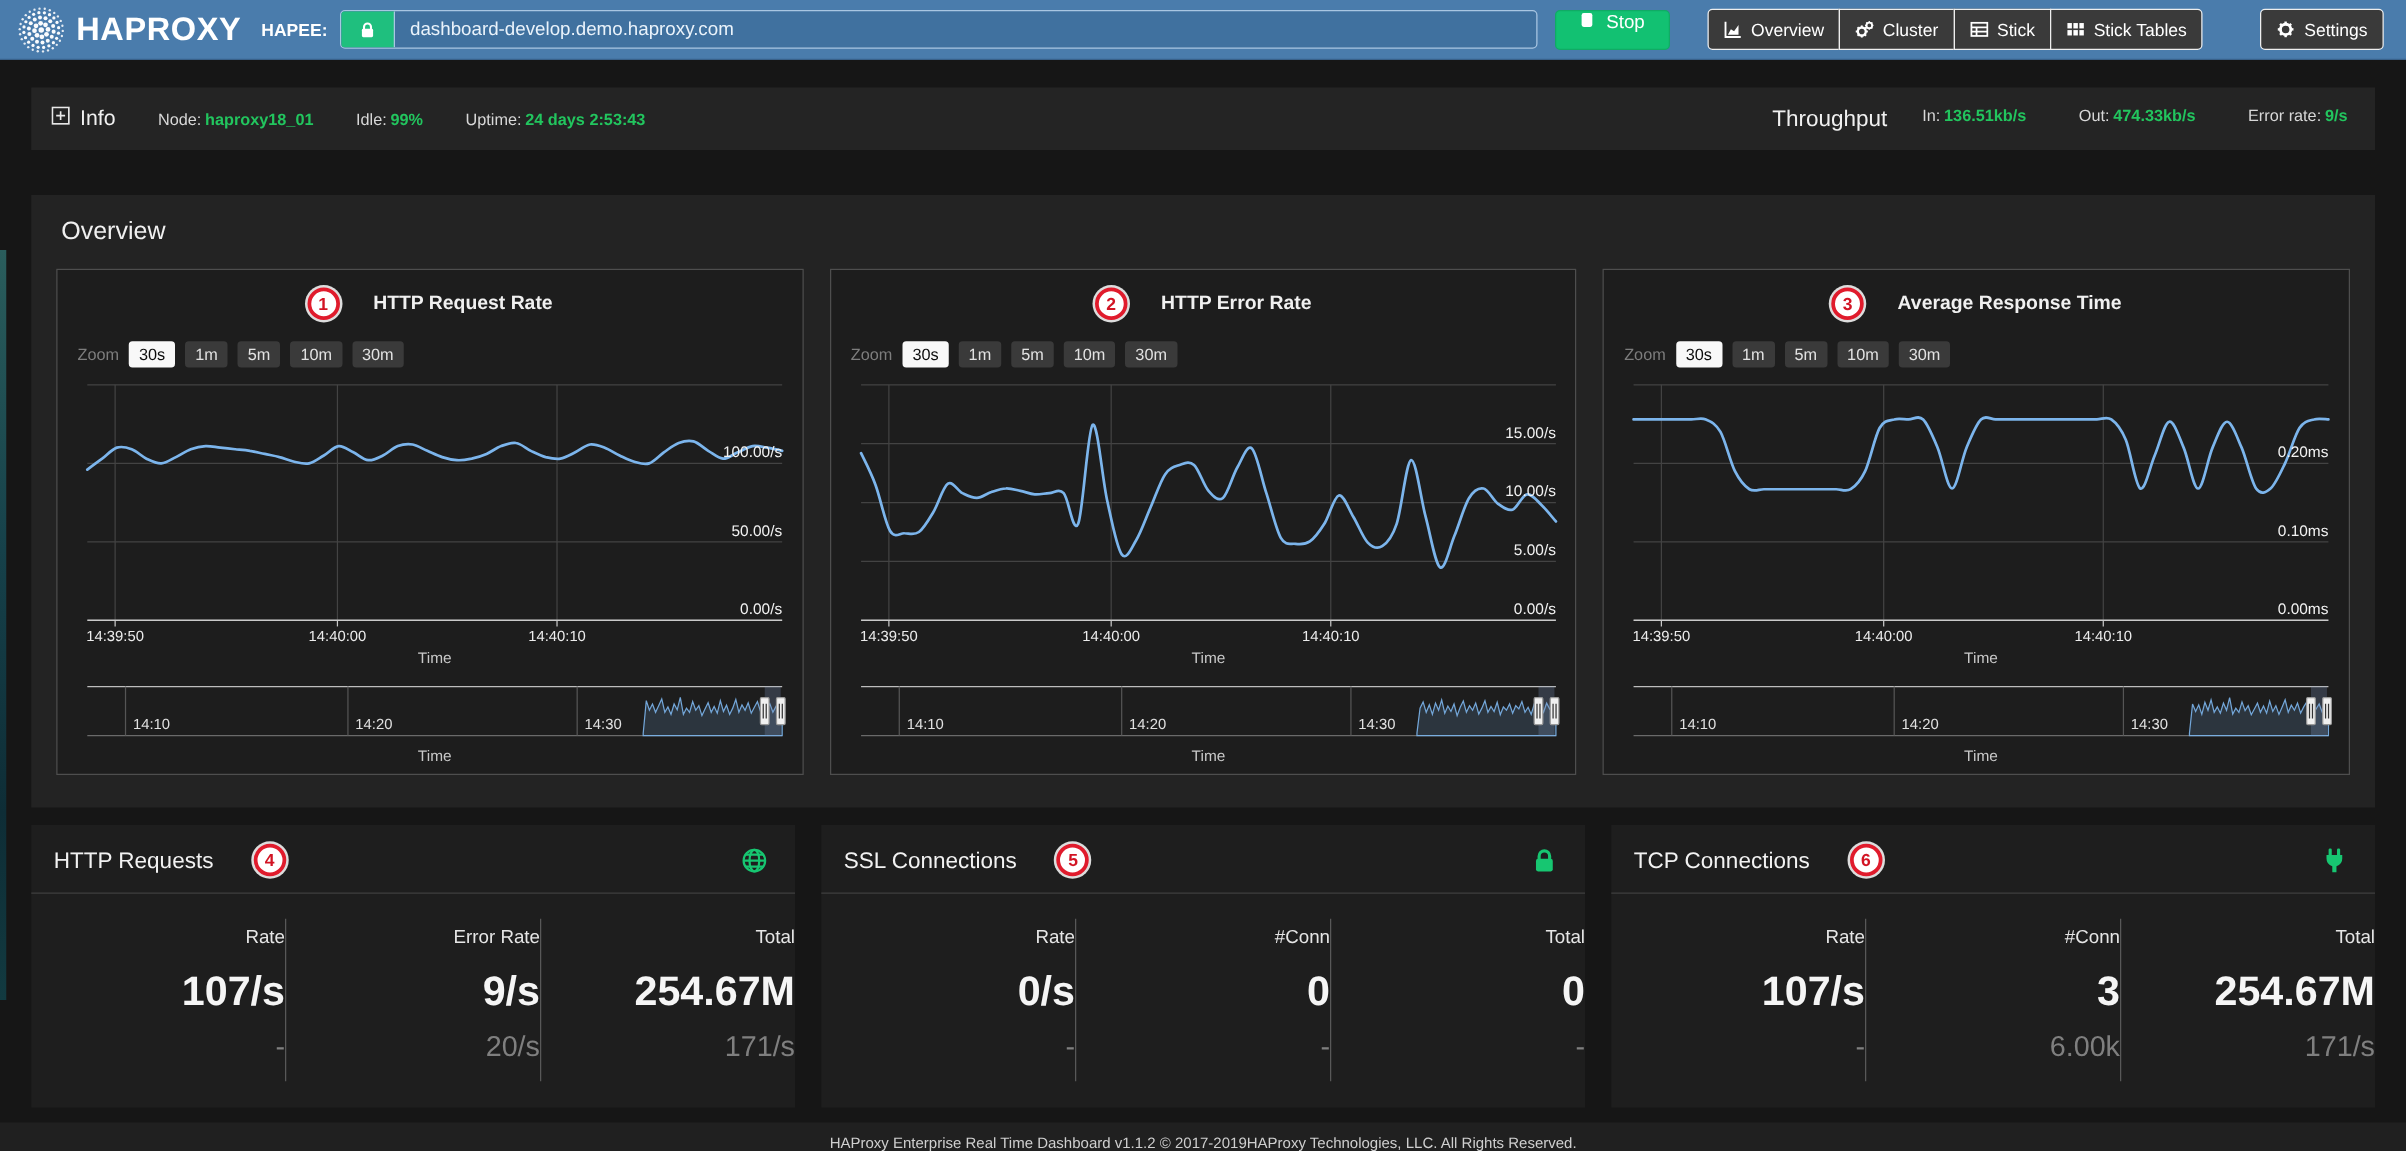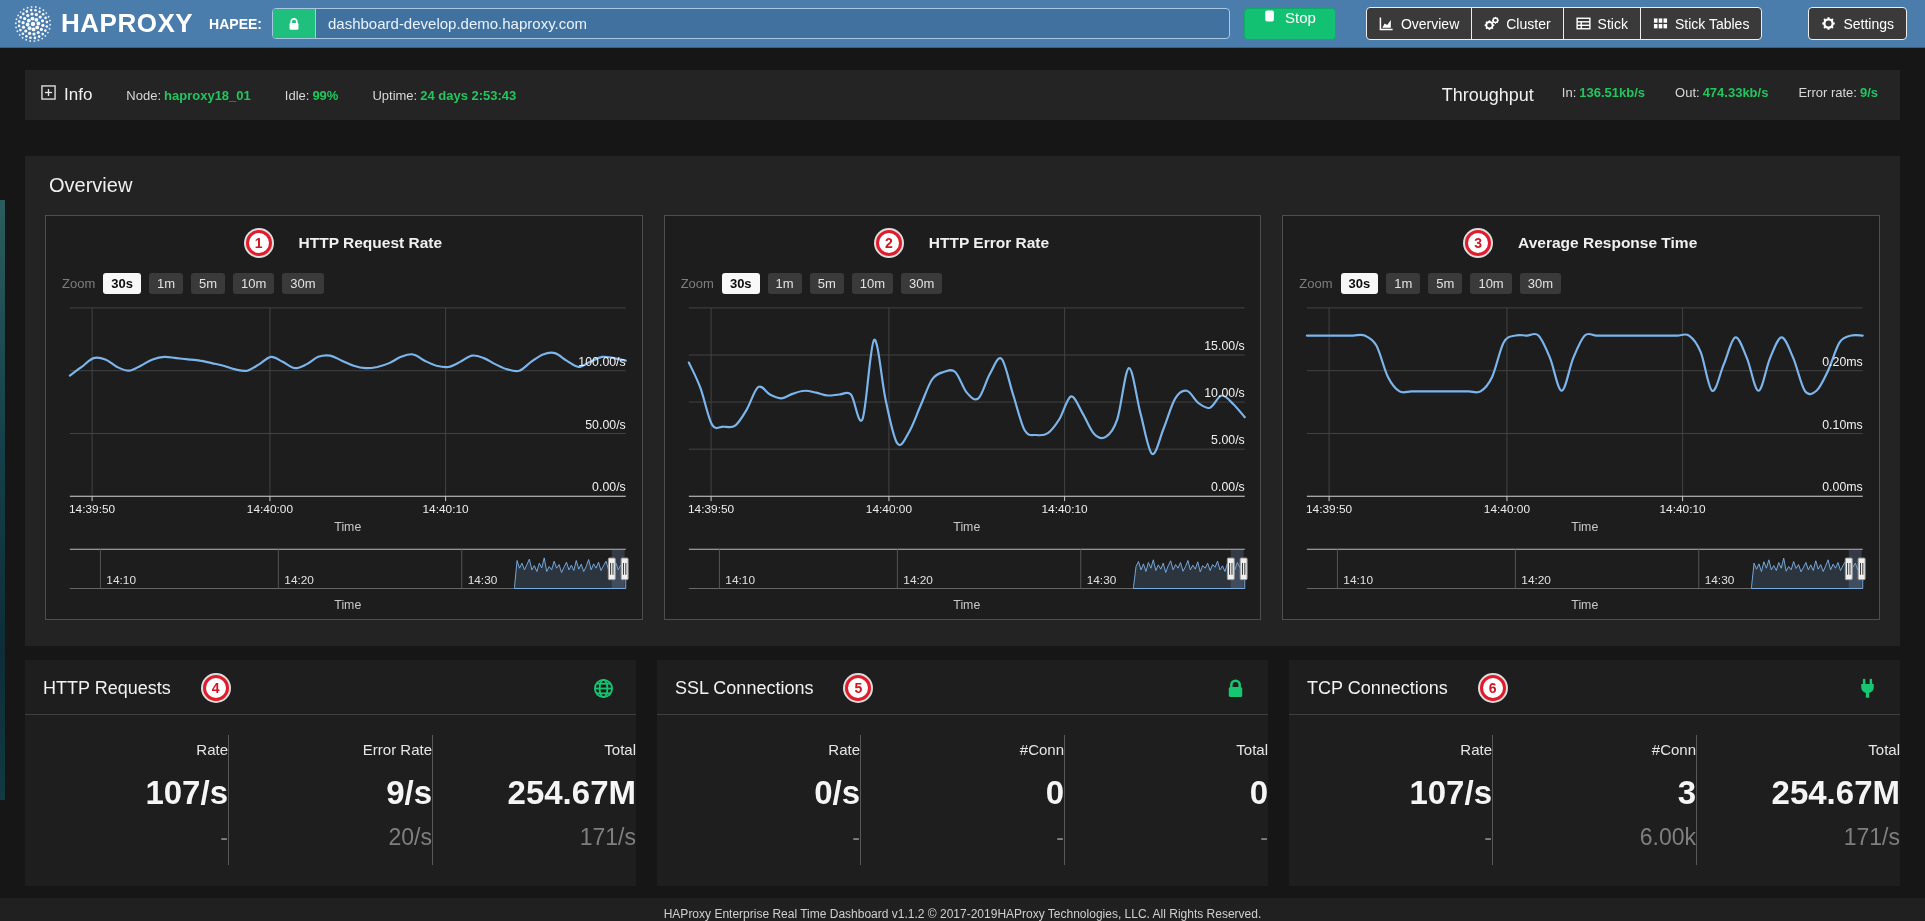--- a/index.html
+++ b/index.html
@@ -58,21 +58,21 @@
   .info-bar{
     margin:22px 25px 0; height:50px; background:#242424; display:flex; align-items:center;
     padding:0 16px; position:relative; z-index:1;
   }
   .info-title{ display:flex; align-items:center; gap:8px; font-size:17px; color:#f0f0f0; }
   .info-title svg{ width:15px; height:15px; }
   .info-fields{ display:flex; gap:34px; margin-left:34px; font-size:13px; color:#d8d8d8; }
   .if b{ color:#22c55e; margin-left:3px; }
   .right-group{ margin-left:auto; display:flex; gap:28px; }
   .throughput{ font-size:18px; color:#f0f0f0; }
-  .right-fields{ display:flex; gap:30px; font-size:13px; color:#d8d8d8; margin-right:6px; }
+  .right-fields{ display:flex; gap:42px; font-size:13px; color:#d8d8d8; margin-right:6px; }
   
   .overview{
     margin:36px 25px 0; background:#232323; padding:14px 20px 26px; position:relative; z-index:1;
   }
   .overview h2{ font-size:20px; font-weight:normal; color:#f0f0f0; margin:4px 0 18px 4px; }
   .charts-row{ display:flex; gap:21px; }
   .chart-panel{
     flex:1; height:405px; background:#1d1d1d; border:1px solid #4e4e4e; padding:12px 10px 0; overflow:hidden;
   }
   .chart-header{ display:flex; align-items:center; justify-content:center; gap:16px; height:30px; }
@@ -81,21 +81,21 @@
     color:#d21424; font-weight:bold; font-size:14px; display:inline-flex; align-items:center; justify-content:center;
     box-shadow:0 0 0 2px rgba(255,255,255,.85);
   }
   .chart-title{ font-size:15.5px; font-weight:bold; color:#f0f0f0;margin-left:11px; }
   .zoom-row{ margin-top:12px; padding-left:6px; display:flex; align-items:center; height:26px; }
   .zoom-label{ color:#7d7d7d; font-size:13px; }
   .zoom-btn{
     margin-left:8px; padding:3px 8px; border-radius:3px; font-size:13px; background:#3a3a3a; color:#e2e2e2;
     border:none; cursor:pointer; font-family:inherit;
   }
-  .zoom-btn.selected{ background:#f8f8f8; color:#0c0c0c; font-weight:bold; }
+  .zoom-btn.selected{ background:#f8f8f8; color:#0c0c0c; font-weight:normal; }
   .chart-svg{ width:100%; height:312px; margin-top:6px; display:block; }
   svg text{ font-family:"Liberation Sans", sans-serif; }
   
   .cards-row{ margin:14px 25px 0; display:flex; gap:21px; position:relative; z-index:1; }
   .card{ flex:1; height:226px; background:#1e1e1e; }
   .card-header{
     display:flex; align-items:center; padding:15px 22px 13px 18px; border-bottom:1px solid #3f3f3f;
   }
   .card-title{ font-size:18px; color:#f2f2f2; }
   .card-header .badge{ margin-left:32px; }

